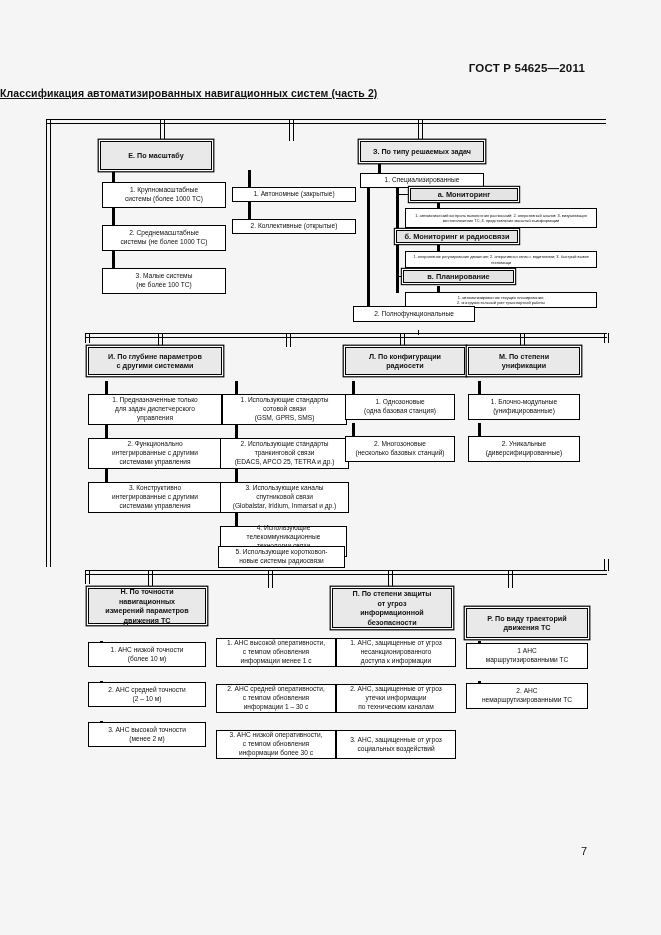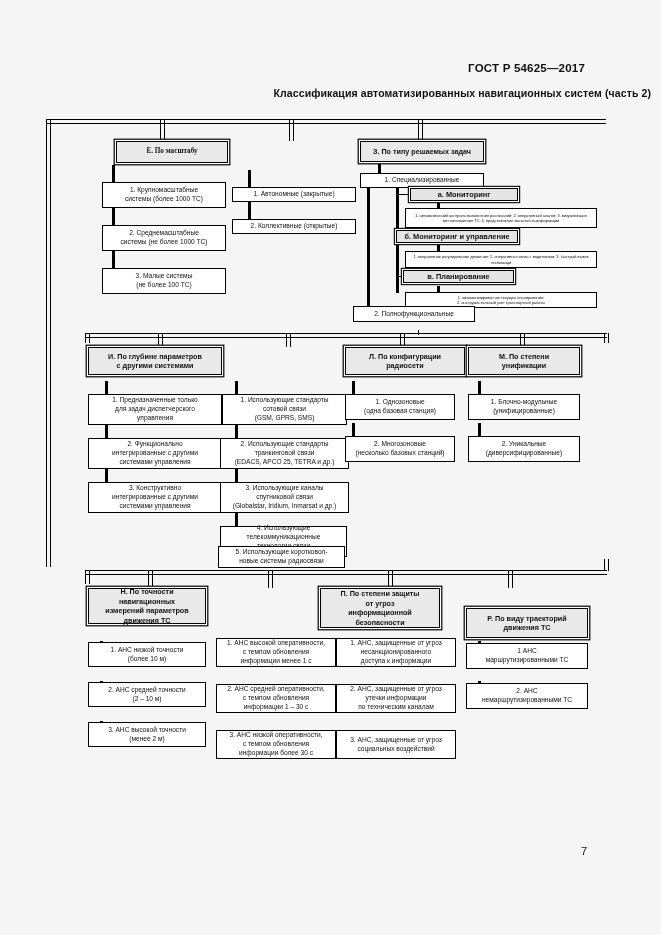--- a/index.html
+++ b/index.html
@@ -14,23 +14,24 @@
   #page{position:absolute;inset:0;}
 
   
   .gost-code{
     position:absolute;top:62px;right:76px;
     font-size:11.5px;font-weight:bold;letter-spacing:.2px;
     white-space:nowrap;
   }
   .diagram-title{
     position:absolute;top:87px;left:0;right:10px;
-    text-align:right;
+    text-align:left;
     font-size:10.5px;font-weight:bold;
     letter-spacing:.1px;
+    text-decoration:underline;
   }
   .page-number{
     position:absolute;top:845px;right:74px;
     font-size:11px;
   }
 
   
   .node{
     position:absolute;
     box-sizing:border-box;
@@ -76,21 +77,21 @@
   
   .trunk{position:absolute;z-index:1;}
   .trunk.h{height:3.4px;border-top:1.3px solid #000;border-bottom:1.3px solid #000;background:transparent;}
   .trunk.v{width:3.4px;border-left:1.3px solid #000;border-right:1.3px solid #000;background:transparent;}
 </style>
 </head>
 <body>
 
 <div id="page">
 
-  <div class="gost-code">ГОСТ Р 54625—2017</div>
+  <div class="gost-code">ГОСТ Р 54625—2011</div>
   <div class="diagram-title">Классификация автоматизированных навигационных систем (часть 2)</div>
   <div class="page-number">7</div>
 
   <div class="trunk h" style="left:46px;top:119px;width:560px;"></div>
   <div class="trunk v" style="left:46px;top:119px;height:8px;"></div>
   <div class="trunk v" style="left:160px;top:119px;height:22px;"></div>
   <div class="trunk v" style="left:289px;top:119px;height:22px;"></div>
   <div class="trunk v" style="left:418px;top:119px;height:22px;"></div>
   <div class="trunk v" style="left:46px;top:119px;height:448px;"></div>
 
@@ -156,21 +157,21 @@
   <div class="ln thick-v" style="left:228px;top:689px;height:10px;"></div>
   <div class="ln thick-v" style="left:228px;top:735px;height:10px;"></div>
 
   <div class="ln thick-v" style="left:348px;top:641px;height:10px;"></div>
   <div class="ln thick-v" style="left:348px;top:689px;height:10px;"></div>
   <div class="ln thick-v" style="left:348px;top:735px;height:10px;"></div>
 
   <div class="ln thick-v" style="left:478px;top:641px;height:12px;"></div>
   <div class="ln thick-v" style="left:478px;top:681px;height:12px;"></div>
 
-  <div class="node hdr" style="left:116px;top:141px;width:112px;height:22px;font-family:Liberation Serif, serif;">
+  <div class="node hdr" style="left:100px;top:141px;width:112px;height:29px;">
     <span>Е. По масштабу</span>
   </div>
   <div class="node" style="left:102px;top:182px;width:124px;height:26px;">
     <span style="white-space:pre-line;">1. Крупномасштабные
 системы (более 1000 ТС)</span>
   </div>
   <div class="node" style="left:102px;top:225px;width:124px;height:26px;">
     <span style="white-space:pre-line;">2. Среднемасштабные
 системы (не более 1000 ТС)</span>
   </div>
@@ -194,21 +195,21 @@
   </div>
 
   <div class="node sub-hdr" style="left:410px;top:188px;width:108px;height:13px;">
     <span>а. Мониторинг</span>
   </div>
   <div class="node tiny" style="left:405px;top:208px;width:192px;height:20px;">
     <span>1. автоматический контроль выполнения расписаний; 2. оперативный анализ; 3. визуализация местоположения ТС; 4. представление масштабно-информации</span>
   </div>
 
   <div class="node sub-hdr" style="left:396px;top:230px;width:122px;height:13px;">
-    <span>б. Мониторинг и управление</span>
+    <span>б. Мониторинг и радиосвязи</span>
   </div>
   <div class="node tiny" style="left:405px;top:251px;width:192px;height:17px;">
     <span>1. оперативное регулирование движения; 2. оперативная связь с водителями; 3. быстрый вызов техпомощи</span>
   </div>
 
   <div class="node sub-hdr" style="left:403px;top:270px;width:111px;height:13px;">
     <span>в. Планирование</span>
   </div>
   <div class="node tiny" style="left:405px;top:292px;width:192px;height:16px;">
     <span style="white-space:pre-line;">1. автоматизированное текущее планирование;
@@ -319,21 +320,21 @@
     <span style="white-space:pre-line;">2. АНС средней оперативности,
 с темпом обновления
 информации 1 – 30 с</span>
   </div>
   <div class="node" style="left:216px;top:730px;width:120px;height:29px;">
     <span style="white-space:pre-line;">3. АНС низкой оперативности,
 с темпом обновления
 информации более 30 с</span>
   </div>
 
-  <div class="node hdr" style="left:320px;top:588px;width:120px;height:40px;justify-content:center;">
+  <div class="node hdr" style="left:332px;top:588px;width:120px;height:40px;justify-content:center;">
     <span style="white-space:pre-line;">П. По степени защиты
 от угроз
 информационной
 безопасности</span>
   </div>
   <div class="node" style="left:336px;top:638px;width:120px;height:29px;">
     <span style="white-space:pre-line;">1. АНС, защищенные от угроз
 несанкционированного
 доступа к информации</span>
   </div>

